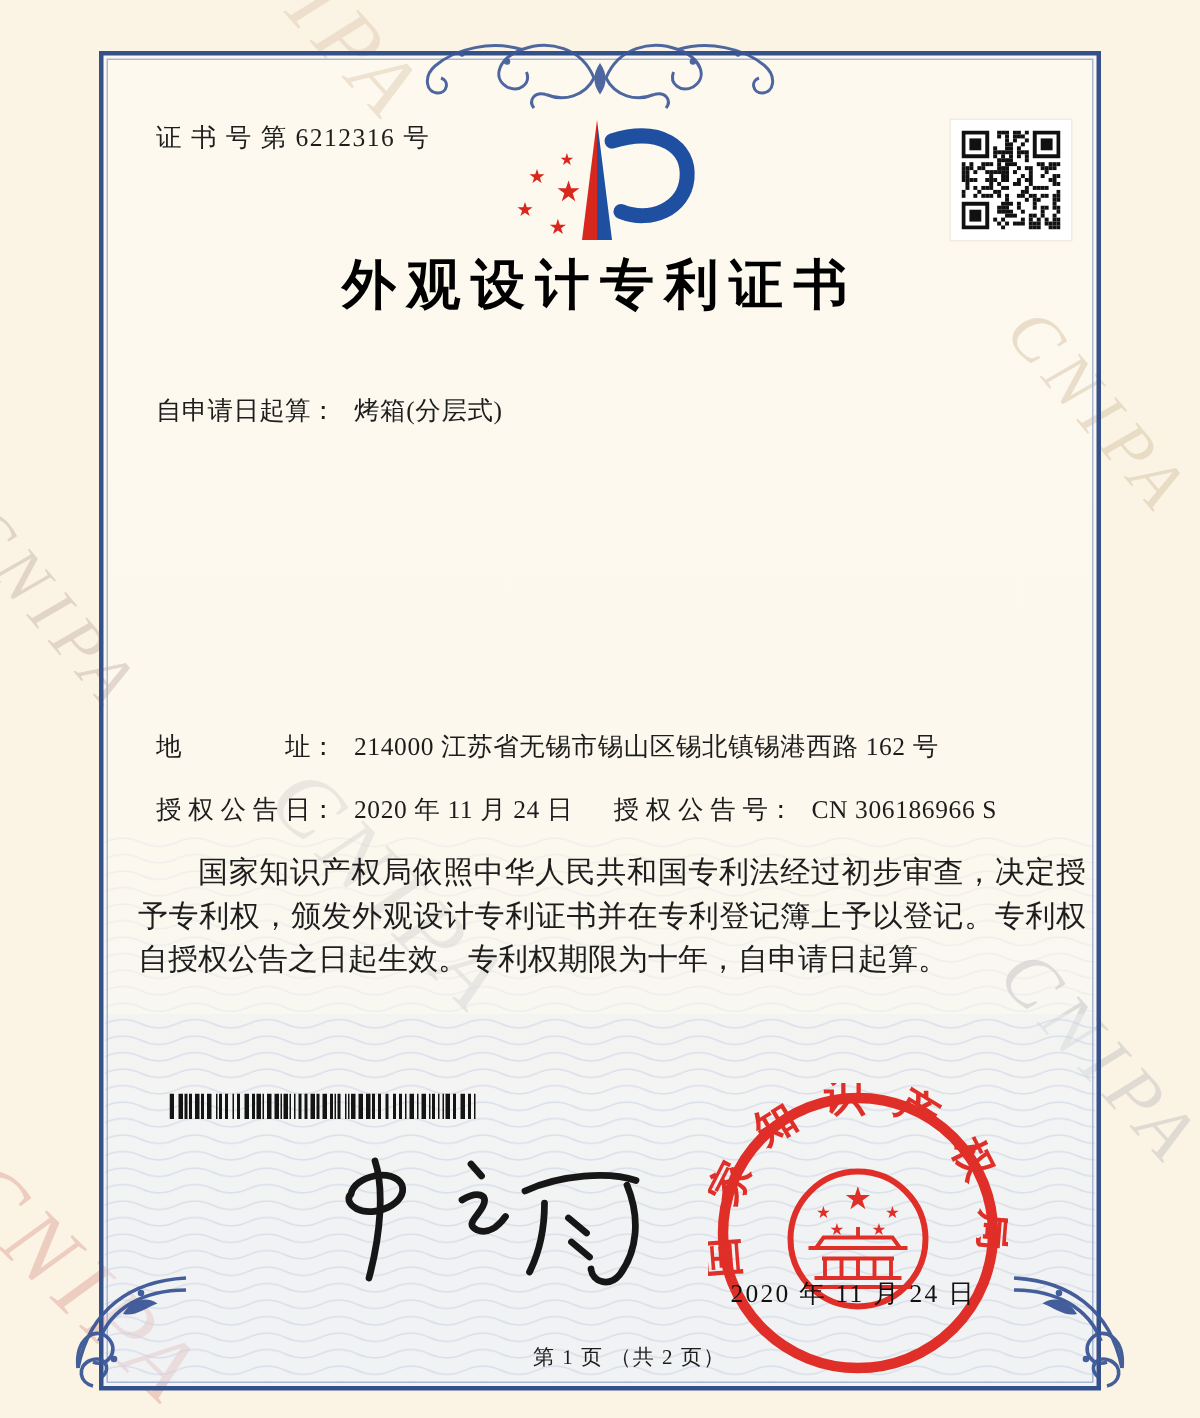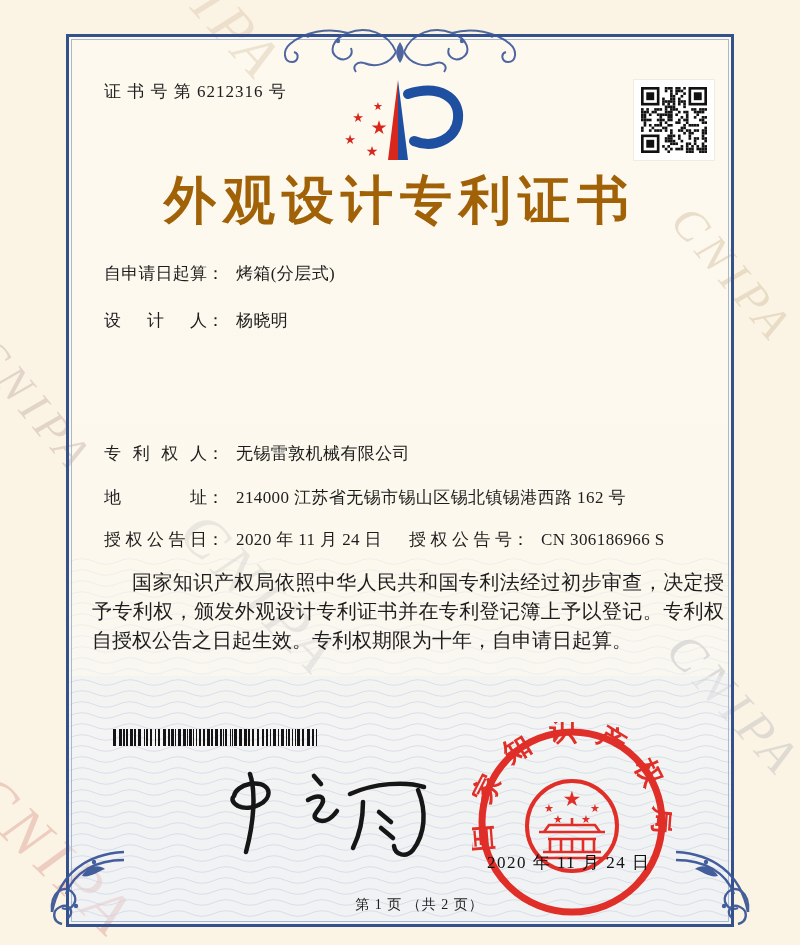--- a/index.html
+++ b/index.html
@@ -11,22 +11,22 @@
          border:3px solid #35518c;z-index:2;}
   .frame-inner{position:absolute;inset:2px;border:1px solid #a9b7d6;}
   .frame-bg{position:absolute;left:69px;top:37px;width:662px;height:887px;
             background:linear-gradient(180deg,#fdf9ef 0%,#fcf8ed 58%,#f7f7f2 78%,#f3f4f3 100%);z-index:0;}
   
   .wm{position:absolute;font-style:italic;letter-spacing:7px;z-index:1;white-space:nowrap;
       font-family:"Liberation Serif","DejaVu Serif",serif;}
   
   .content{position:absolute;inset:0;z-index:3;}
   .certno{position:absolute;left:104px;top:80px;font-size:17px;letter-spacing:1px;}
-  .title{position:absolute;left:0;right:0;top:166px;text-align:center;font-size:52px;
-         font-weight:bold;letter-spacing:7px;color:#a16207;}
+  .title{position:absolute;left:0;right:0;top:166px;text-align:center;font-size:36px;
+         font-weight:bold;letter-spacing:7px;color:#000000;}
   .row{position:absolute;left:104px;right:60px;font-size:17px;white-space:nowrap;}
   .flb{display:inline-block;width:103px;text-align:justify;text-align-last:justify;}
   .cl{display:inline-block;margin-right:12px;}
   .fv{letter-spacing:.4px;}
   .pair2{position:absolute;left:305px;top:0;}
   .paras{position:absolute;left:92px;width:632px;top:568px;font-size:20px;line-height:29px;
          text-align:justify;}
   .paras p{margin:0;text-indent:2em;}
   .qrbox{position:absolute;left:634px;top:80px;width:80px;height:80px;background:#fff;
          box-shadow:0 0 0 1px #f2ece0;}
@@ -342,26 +342,20 @@
         <rect x="2.64" y="50.160000000000004" width="13.200000000000001" height="13.200000000000001" fill="#fff"></rect>
         <rect x="5.28" y="52.800000000000004" width="7.92" height="7.92" fill="#111"></rect>
       </svg>
   </div>
 
   <div class="title">外观设计专利证书</div>
 
   <div class="row" style="top:262px">
     <span class="flb">自申请日起算</span><span class="cl">：</span><span class="fv">烤箱(分层式)</span>
   </div>
-  <div class="row" style="top:309px">
-    <span class="flb">设计人</span><span class="cl">：</span><span class="fv">杨晓明</span>
-  </div>
-  <div class="row" style="top:442px">
-    <span class="flb">专利权人</span><span class="cl">：</span><span class="fv">无锡雷敦机械有限公司</span>
-  </div>
   <div class="row" style="top:486px">
     <span class="flb">地址</span><span class="cl">：</span><span class="fv">214000 江苏省无锡市锡山区锡北镇锡港西路 162 号</span>
   </div>
   <div class="row" style="top:528px">
     <span class="flb">授权公告日</span><span class="cl">：</span><span class="fv">2020 年 11 月 24 日</span>
     <span class="pair2">
       <span class="flb">授权公告号</span><span class="cl">：</span><span class="fv">CN 306186966 S</span>
     </span>
   </div>
 

